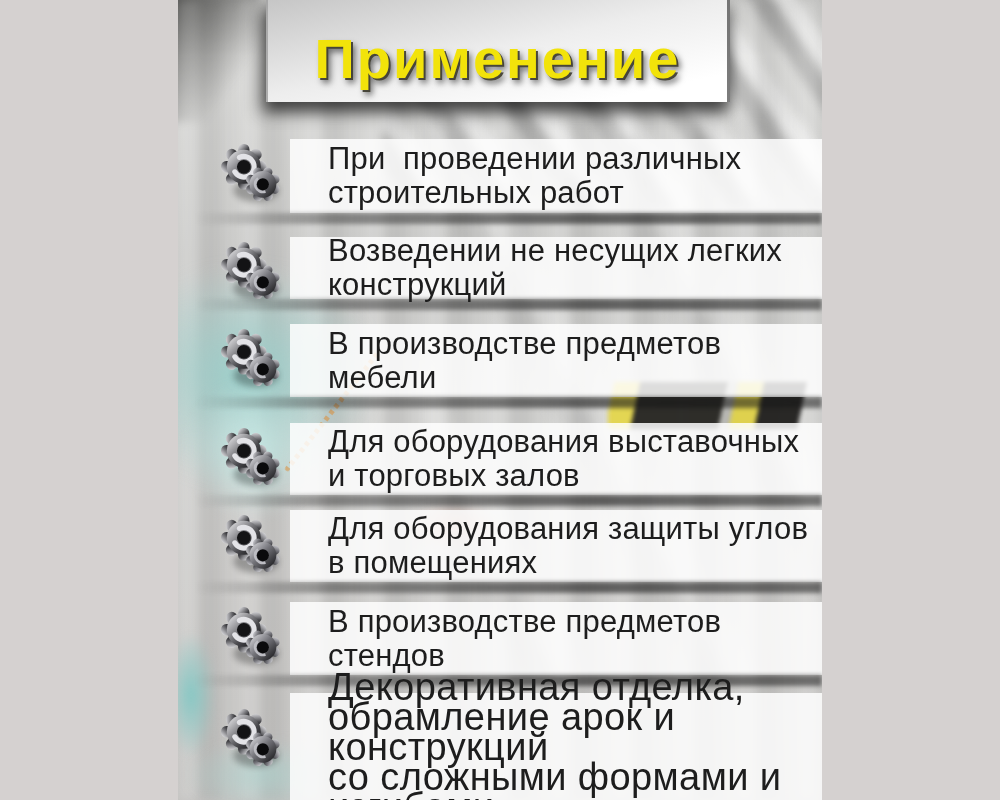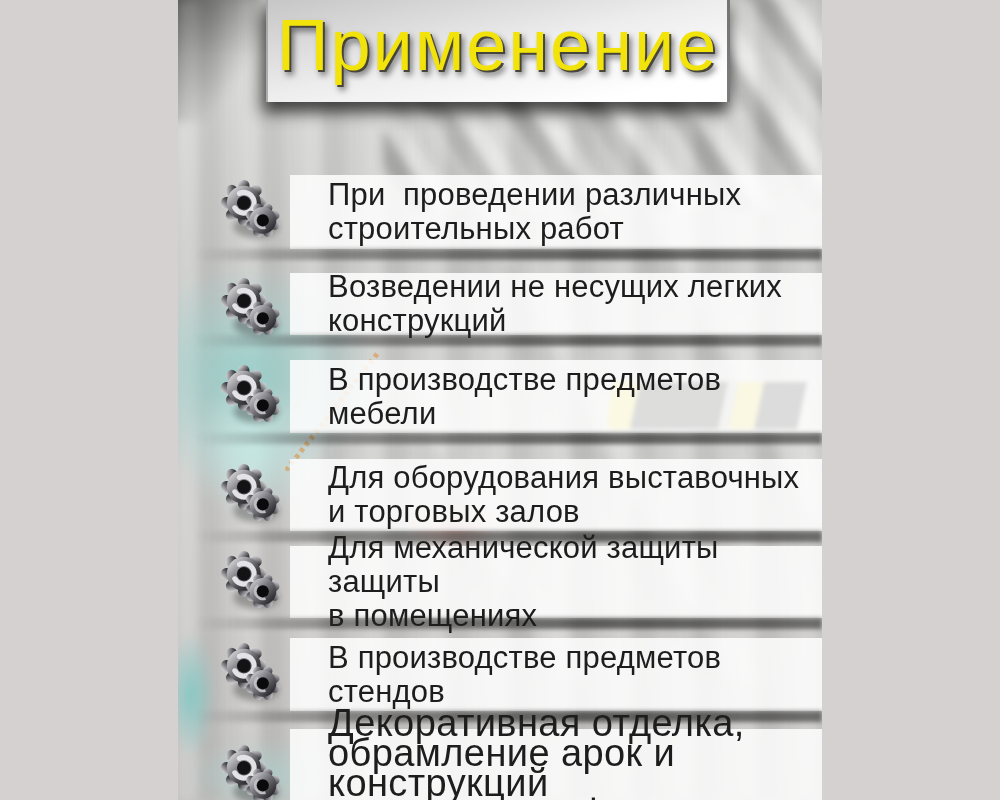--- a/index.html
+++ b/index.html
@@ -51,29 +51,29 @@
   #banner{
     position:absolute;left:88px;top:0;width:459px;height:102px;
     background:linear-gradient(168deg,#c6c6c6 0%,#ededed 48%,#ffffff 86%);
     border-left:2px solid rgba(130,130,130,.65);
     border-right:3px solid rgba(96,96,96,.8);
     box-shadow:0 9px 13px rgba(0,0,0,.55), -8px 12px 16px rgba(0,0,0,.3);
     display:flex;align-items:flex-end;justify-content:center;
     z-index:3;
   }
   #banner .title{
-    font-size:72px;font-weight:400;letter-spacing:2px;line-height:1;
-    padding-bottom:21px;
+    font-size:56px;font-weight:700;letter-spacing:2px;line-height:1;
+    padding-bottom:15px;
     color:#f2e30a;
     text-shadow:2px 2px 0 rgba(66,64,52,.95), 4px 5px 6px rgba(0,0,0,.55);
     white-space:nowrap;
   }
 
   
-  .item{position:absolute;left:0;width:100%;z-index:2;margin-top:36px;}
+  .item{position:absolute;left:0;width:100%;z-index:2;}
   .gear{position:absolute;left:40px;top:3px;width:66px;height:66px;}
   .tall .gear{top:14px;}
   .bar{
     position:absolute;left:112px;right:0;top:0;bottom:0;
     background:rgba(255,255,255,.84);
     display:flex;flex-direction:column;justify-content:center;
   }
   .bar::after{ 
     content:"";position:absolute;left:-95px;right:0;top:100%;height:11px;
     background:linear-gradient(to right,rgba(40,40,40,0) 0%,rgba(40,40,40,.42) 22%,rgba(22,22,22,.6) 65%,rgba(22,22,22,.52) 100%);
@@ -200,21 +200,21 @@
       <span class="bar-text">В производстве предметов
 мебели</span>
     </div>
   </div>
 
   <div class="item" style="top:510px;height:72px">
     <svg class="gear">
         <use href="#gearicon"></use>
       </svg>
     <div class="bar">
-      <span class="bar-text">Для механической защиты защиты
+      <span class="bar-text">Для оборудования защиты углов
 в помещениях</span>
     </div>
   </div>
 
   <div class="item" style="top:602px;height:73px">
     <svg class="gear">
         <use href="#gearicon"></use>
       </svg>
     <div class="bar">
       <span class="bar-text">В производстве предметов

